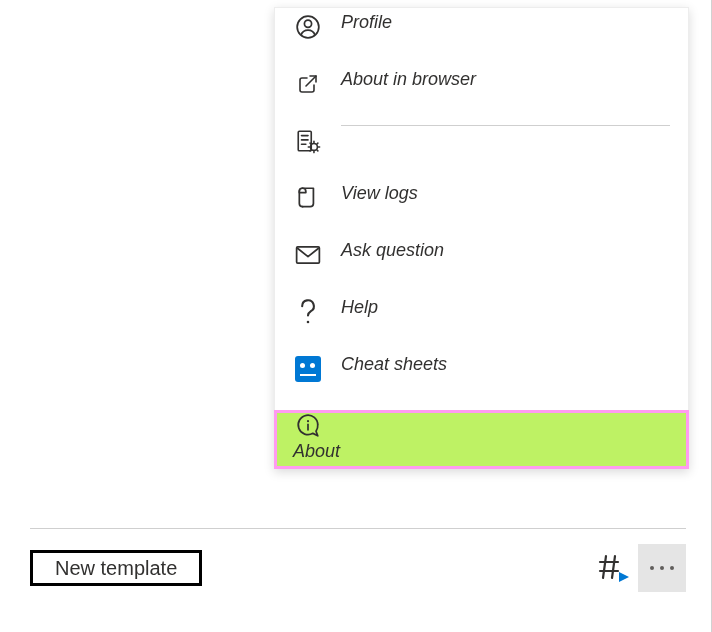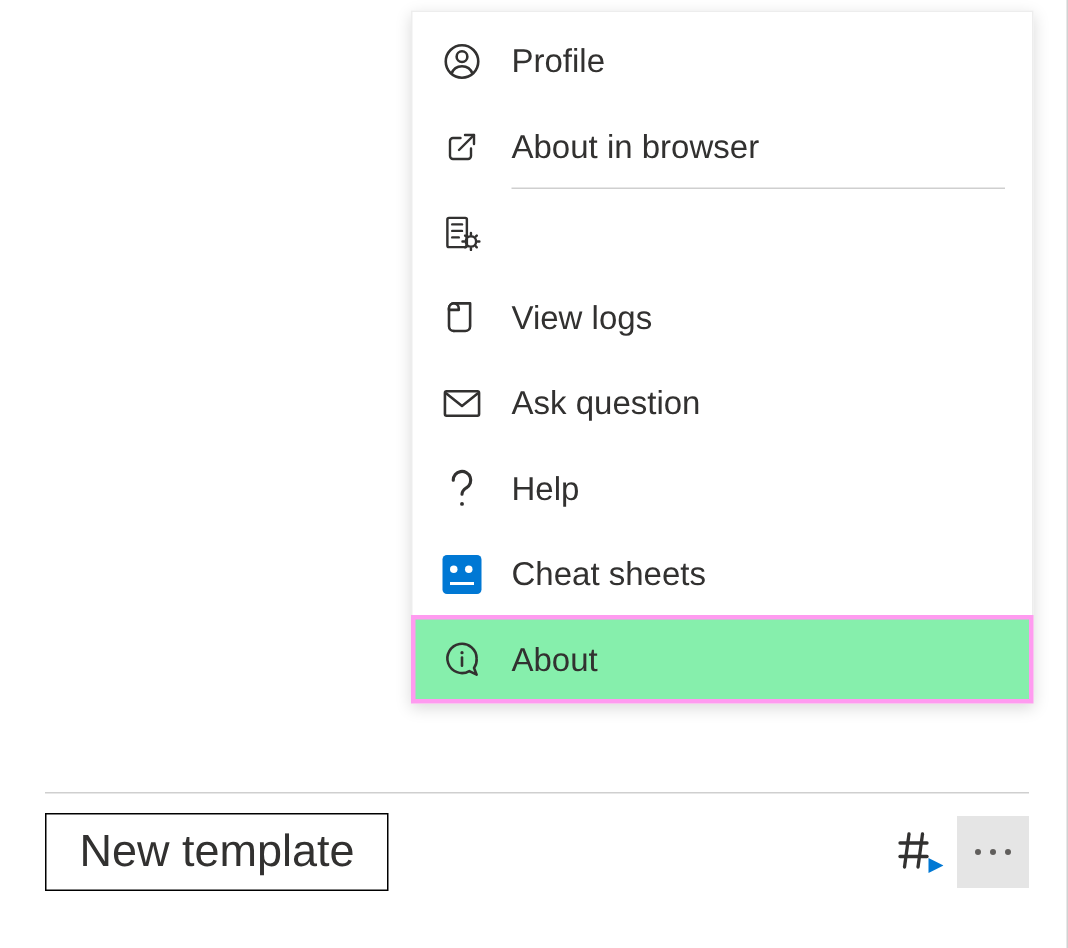--- a/index.html
+++ b/index.html
@@ -26,25 +26,25 @@
   }
   .bottom-bar {
     position: absolute;
     left: 30px; right: 25px;
     top: 543px;
     height: 50px;
     display: flex;
     align-items: center;
   }
   .btn-new-template {
-    height: 52px;
+    height: 36px;
     padding: 0 22px;
-    border: 1px solid #000000;
-    background: #ffffff;
-    font-size: 30px;
+    border: 3px solid #000000;
+    background: #ffffff;
+    font-size: 20px;
     color: #323130;
     display: inline-flex;
     align-items: center;
     cursor: pointer;
   }
   .spacer { flex: 1 1 auto; }
   .hash-btn {
     width: 40px; height: 40px;
     display: inline-flex; align-items: center; justify-content: center;
     background: transparent;
@@ -70,50 +70,51 @@
     right: 22px;
     top: 7px;
     width: 415px;
     background: #ffffff;
     box-shadow: 0 3px 10px rgba(0,0,0,0.15);
     border: 1px solid #ededed;
     padding: 4px 0 0 0;
   }
   .menu-item {
     display: flex;
-    align-items: center;
     height: 57px;
     padding: 0 18px;
-    font-size: 22px;
-    color: #323130;
-    position: relative;
-    cursor: pointer;
+    font-size: 18px;
+    color: #323130;
+    position: relative;
+    cursor: pointer;
+    font-style: italic;
   }
   .menu-item .icon-slot {
     width: 30px; height: 30px;
     margin-right: 18px;
     display: inline-flex;
     align-items: center;
     justify-content: center;
     flex: 0 0 30px;
     color: #323130;
   }
   .menu-item .icon-slot svg { display: block; }
   .menu-item.sep-after::after {
     content: "";
     position: absolute;
     left: 66px; right: 18px; bottom: 0;
     height: 1px;
     background: #cfcfcf;
   }
   .menu-item.highlighted {
-    background: #86efac;
+    background: #bef264;
     outline: 3px solid #ff9bf0;
     outline-offset: -2px;
     z-index: 2;
+    flex-direction: column;
   }
   .cheat-icon {
     width: 26px; height: 26px;
     background: #0078d4;
     border-radius: 3px;
     position: relative;
   }
   .cheat-icon::before {
     content: "";
     position: absolute;

